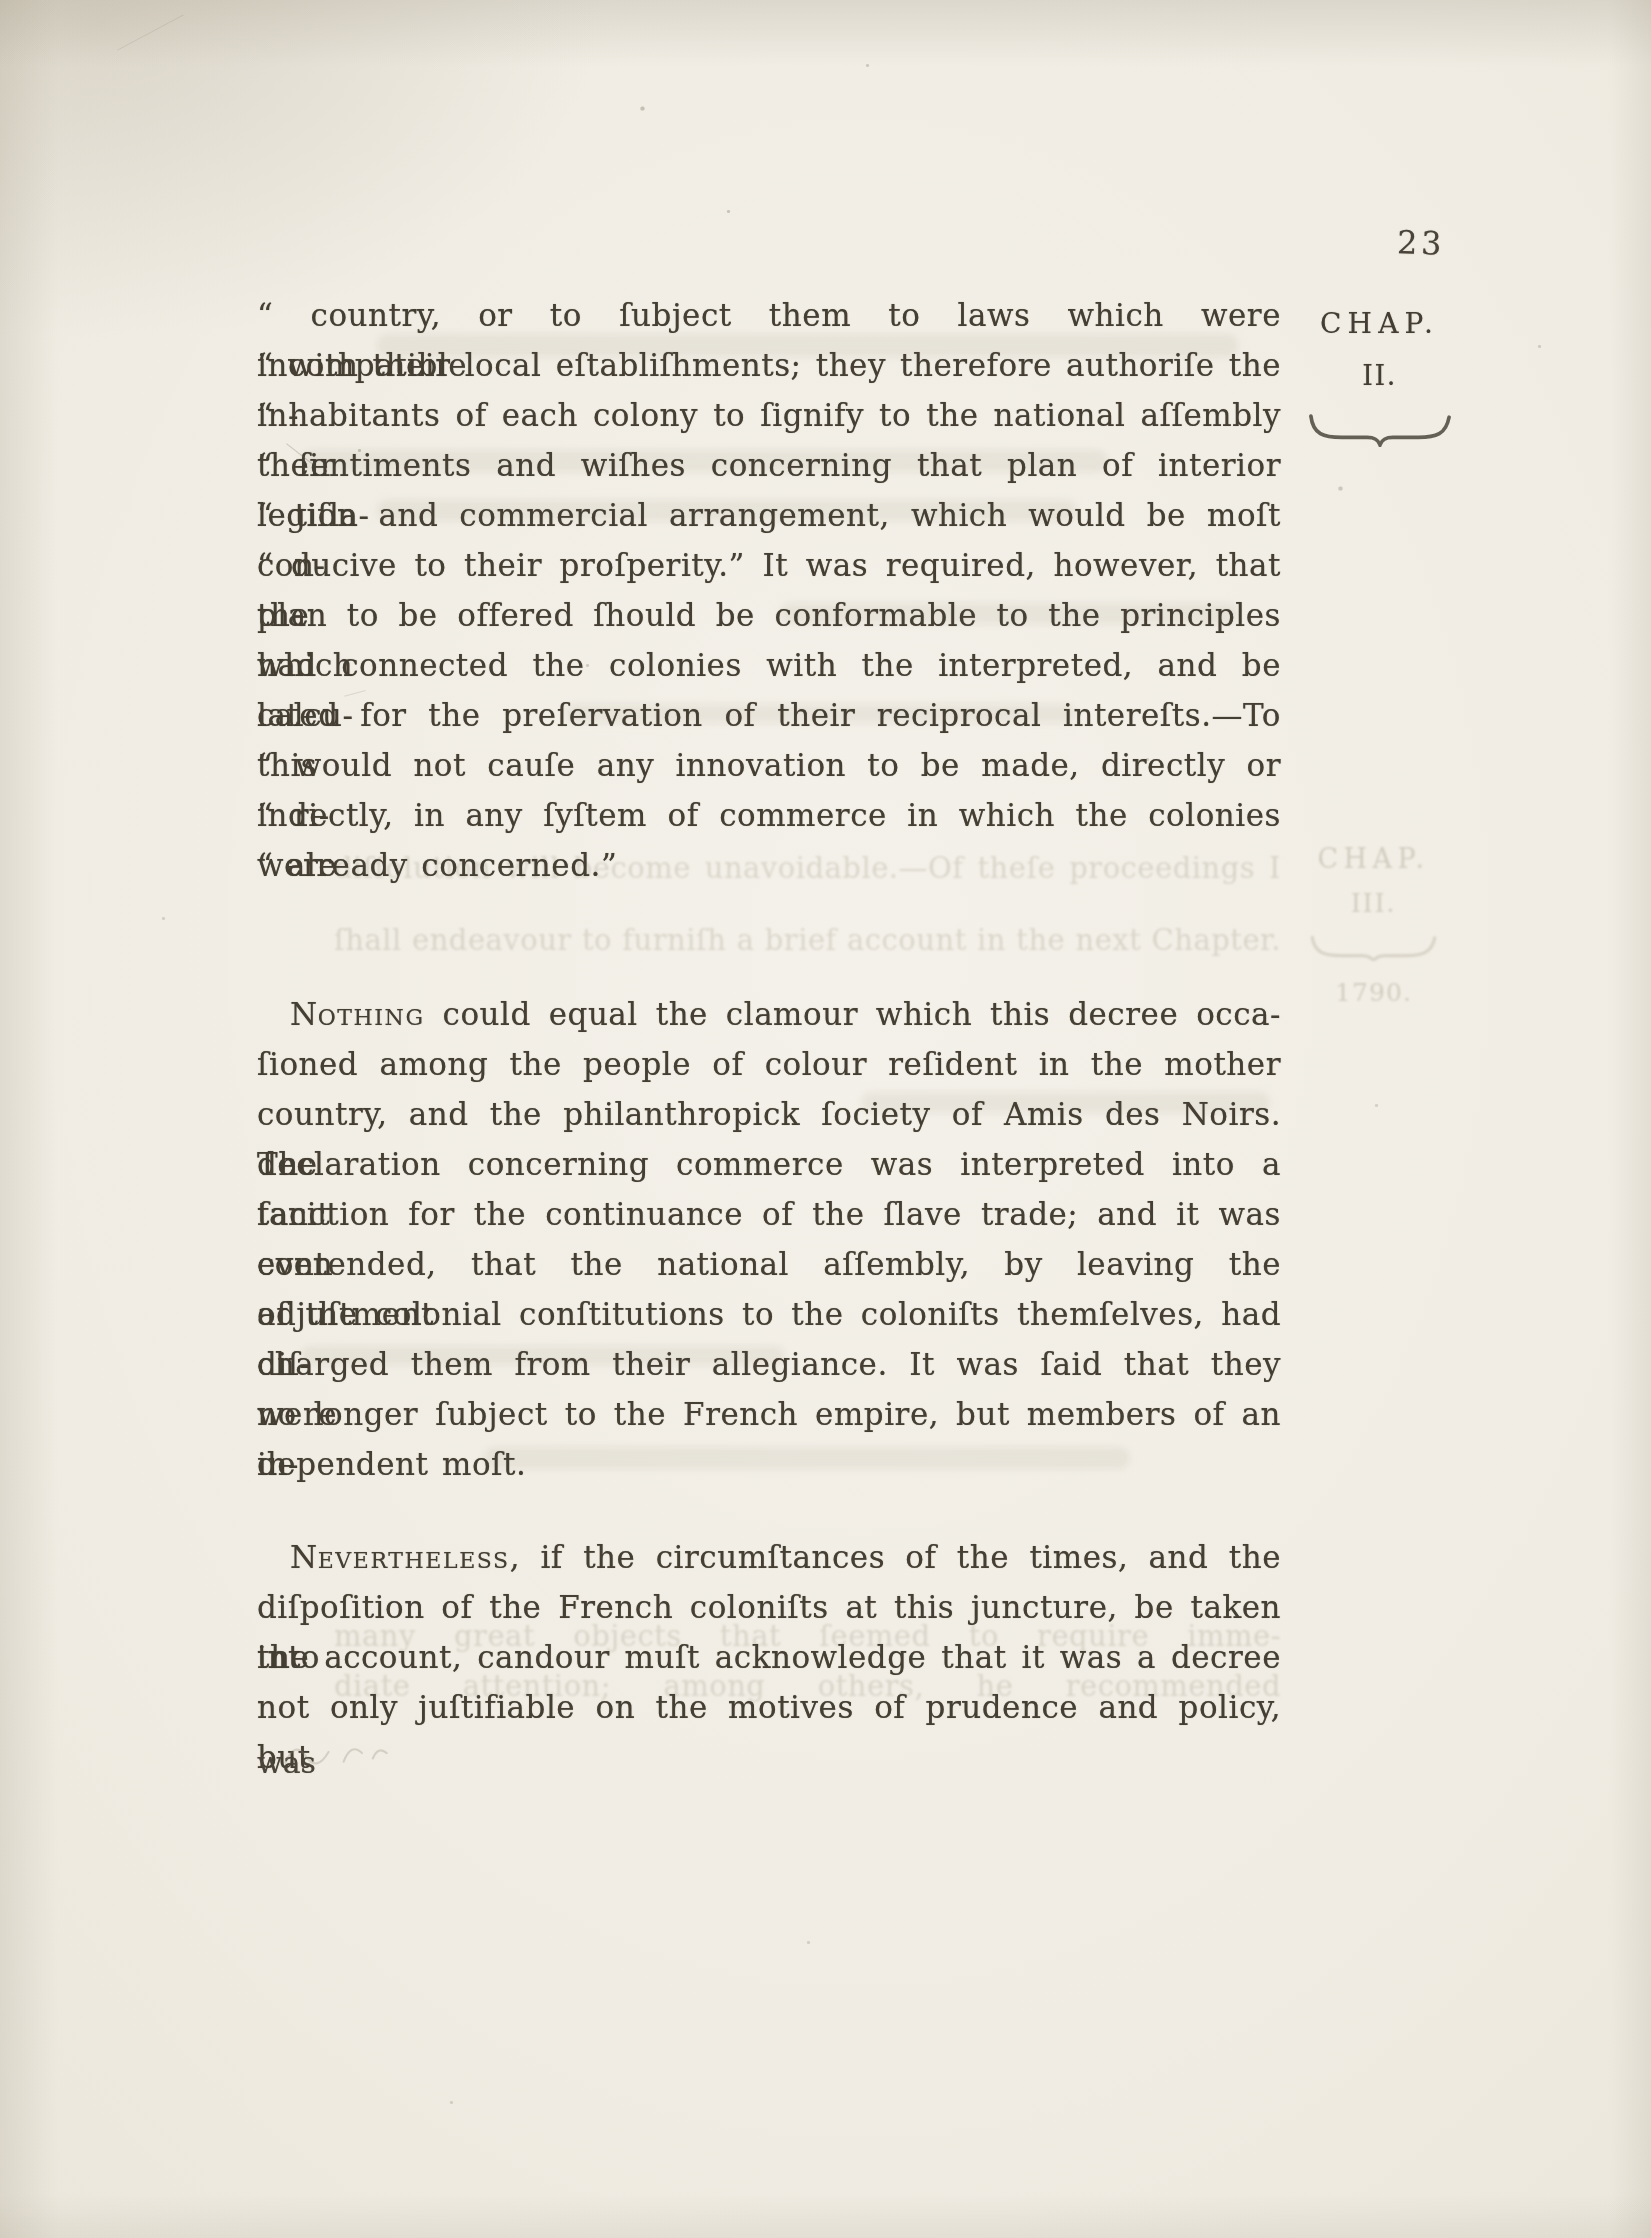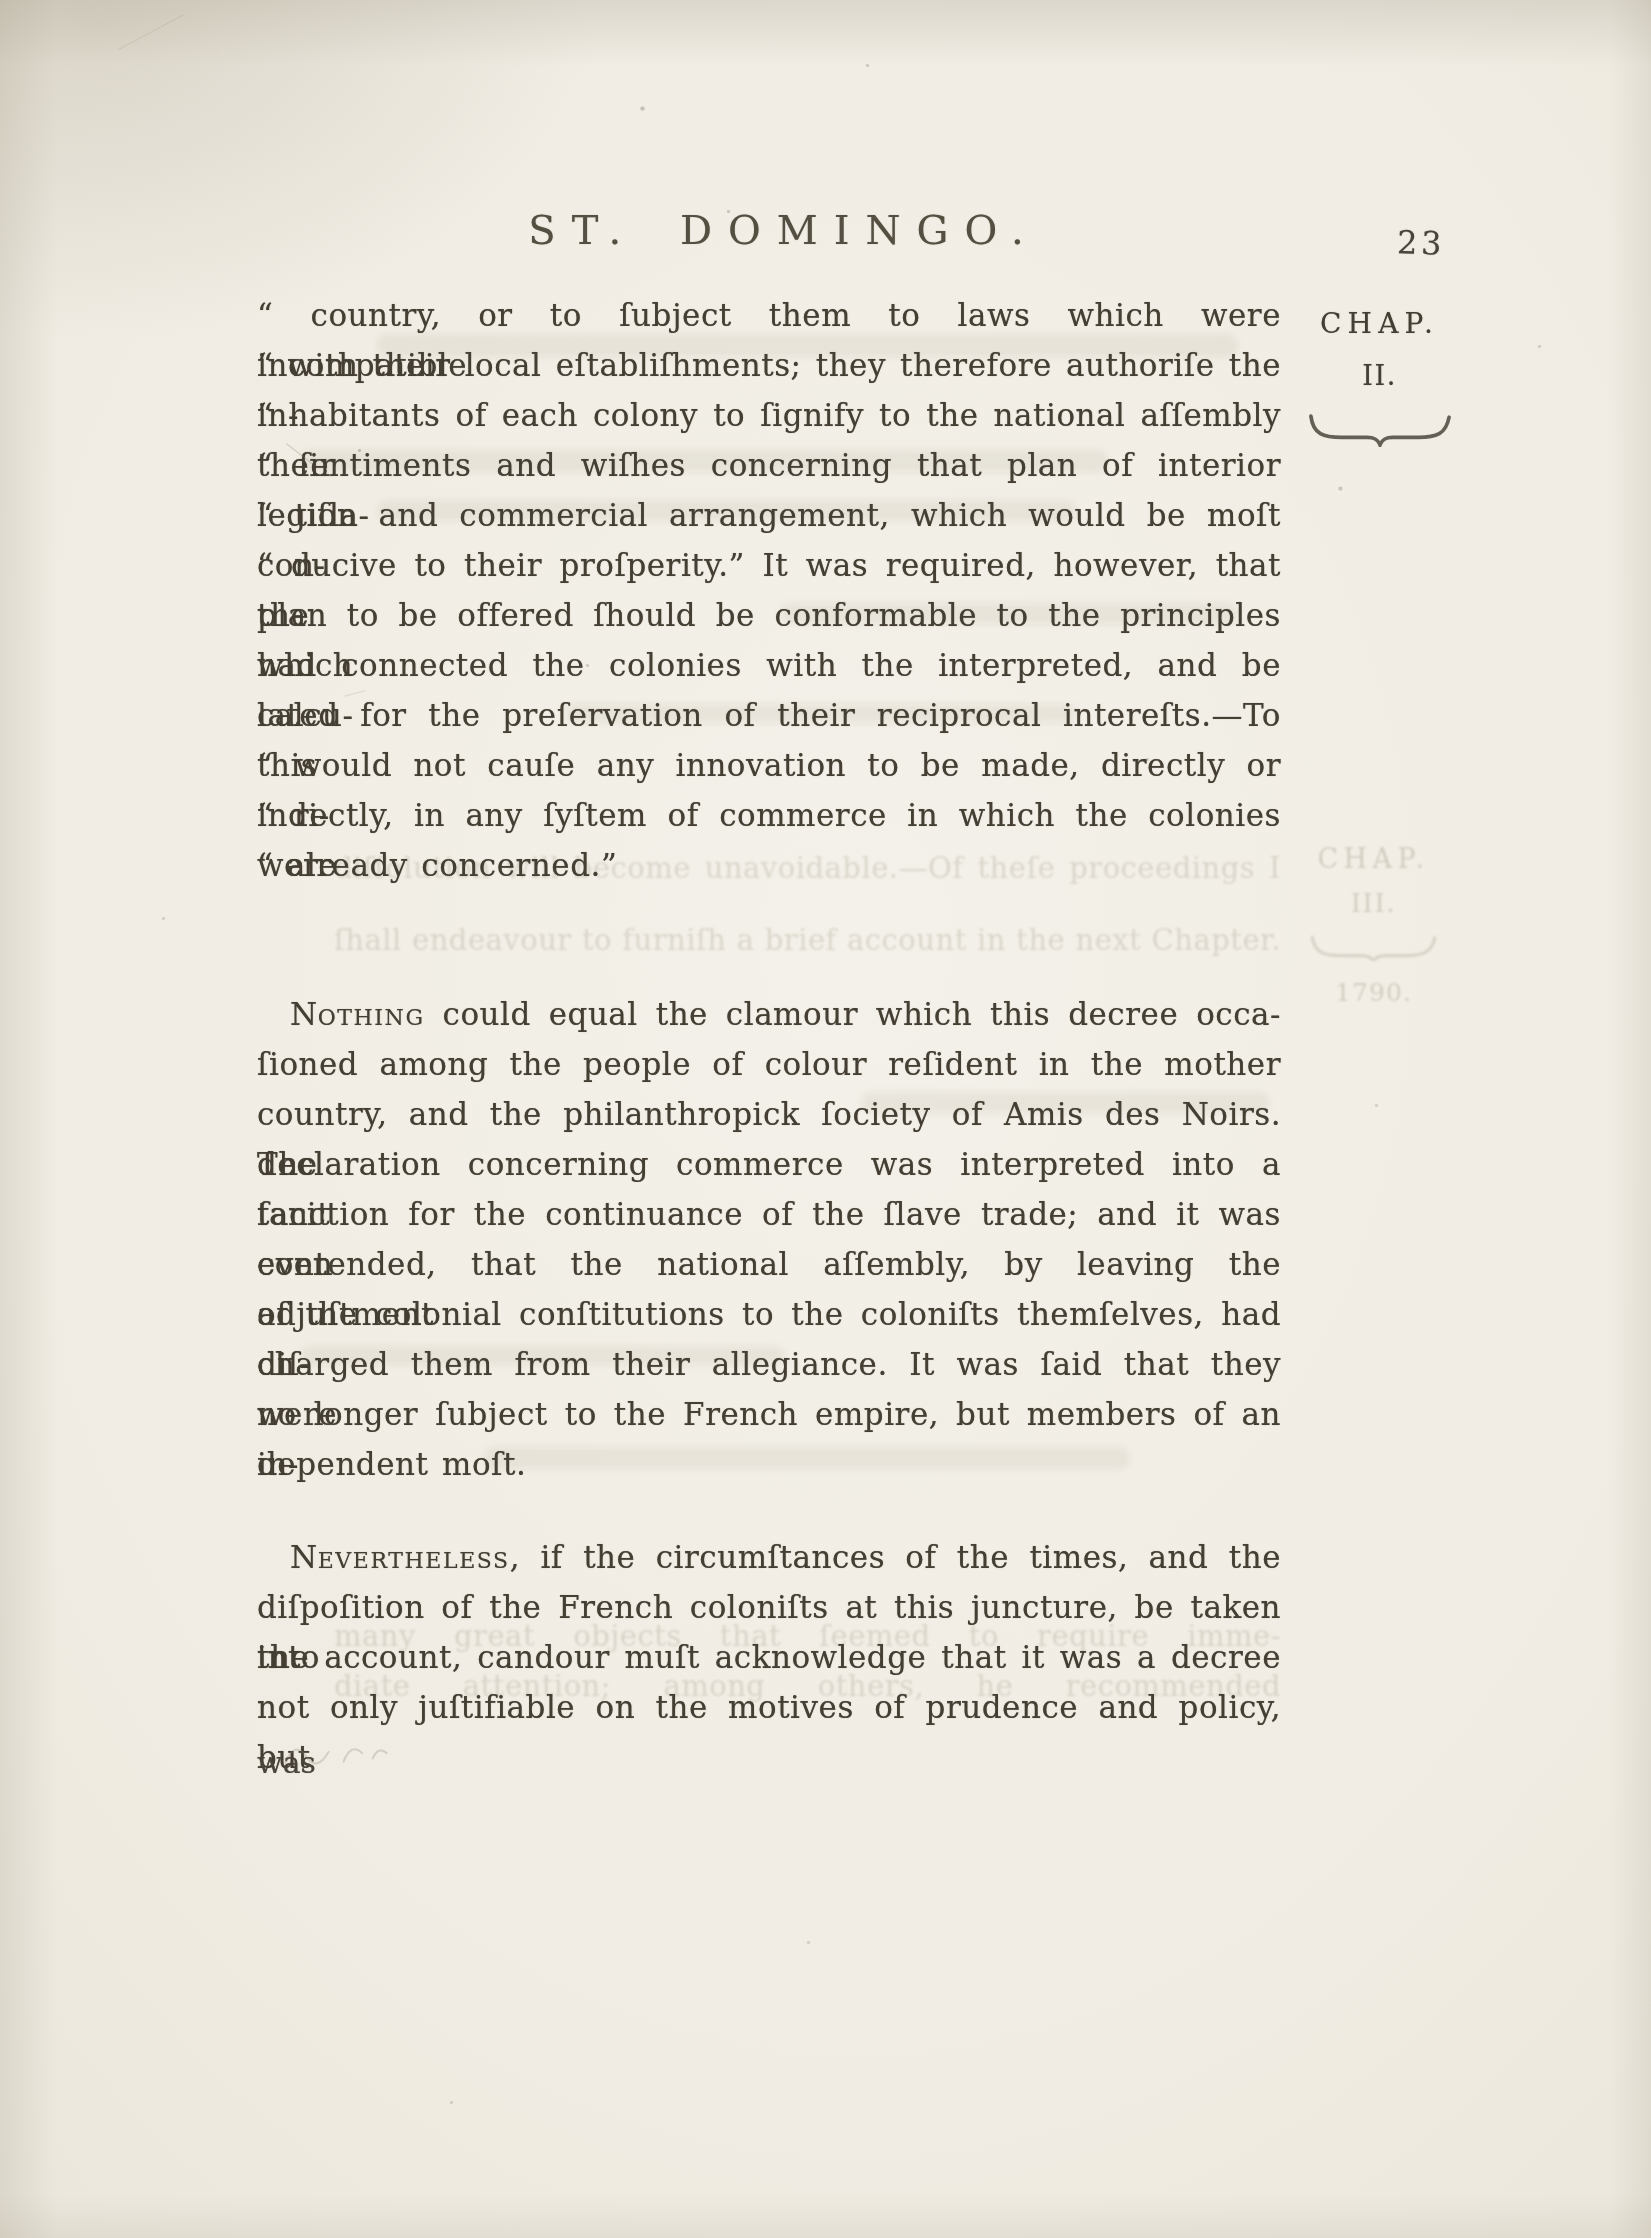--- a/index.html
+++ b/index.html
@@ -115,23 +115,20 @@
 
   <div class="ghost-side">
     <div class="gs-chap">CHAP.</div>
     <div class="gs-num">III.</div>
     <svg class="gs-brace" width="129" height="27" viewBox="0 0 240 50">
       <path d="M6 6 C 10 34, 28 40, 58 40 L 98 40 C 110 40, 116 43, 120 50 C 124 43, 130 40, 142 40 L 182 40 C 212 40, 228 34, 234 7" fill="none" stroke="#b4ad9b" stroke-width="6" stroke-linecap="round"></path>
     </svg>
     <div class="gs-year">1790.</div>
   </div>
 
-  <div class="running-head">
-    <span>ST. DOMINGO.</span>
-  </div>
   <div class="page-number">23</div>
 
   <div class="sidenote">
     <div class="sn-chap">CHAP.</div>
     <div class="sn-num">II.</div>
     <svg class="sn-brace" width="146" height="34" viewBox="0 0 272 64">
       <path d="M6 6 C 10 40, 30 46, 64 46 L 112 46 C 126 46, 132 50, 136 60 C 140 50, 146 46, 160 46 L 208 46 C 242 46, 260 40, 266 8" fill="none" stroke="#4d483e" stroke-width="7" stroke-linecap="round"></path>
     </svg>
   </div>
 

